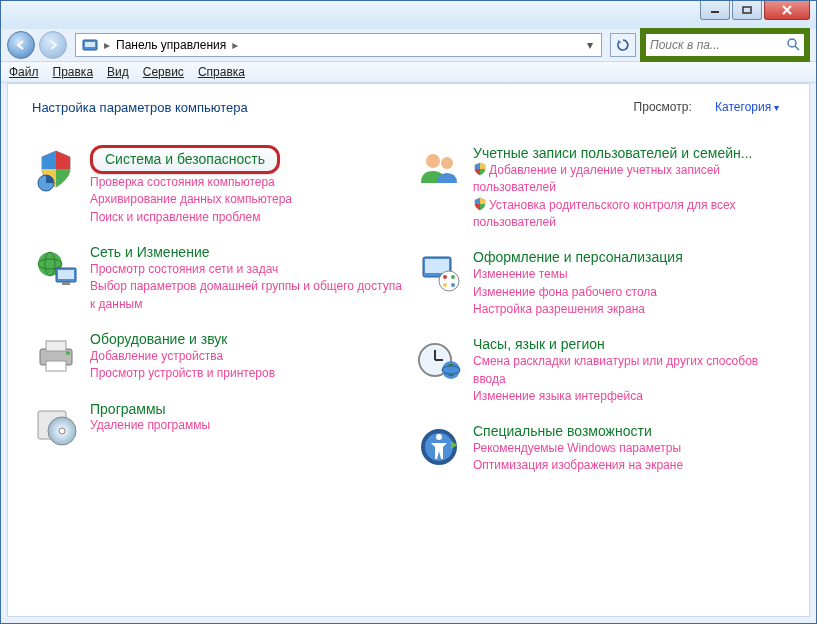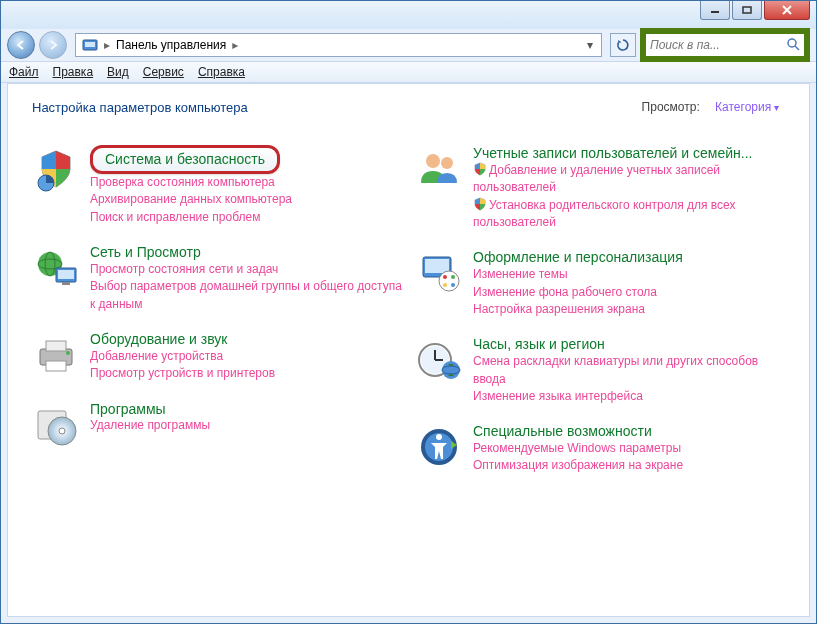--- a/index.html
+++ b/index.html
@@ -22,21 +22,21 @@
   .searchbox{width:150px;height:22px;border:6px solid #4d7c0f;background:#fff;display:flex;align-items:center;padding:0 4px;color:#777;font-style:italic;}
   .searchbox .mag{margin-left:auto;font-style:normal;color:#4b79b6;}
   
   .menubar{height:20px;background:linear-gradient(#f6fafe,#e6eff9);border-top:1px solid #c9d8ea;border-bottom:1px solid #c9d8ea;display:flex;align-items:center;padding:0 8px;gap:14px;}
   .menu-item{color:#222;}
   .menu-item u{text-decoration:underline;}
   
   .content{position:absolute;top:82px;left:6px;right:6px;bottom:6px;background:#fff;border:1px solid #c9d8ea;padding:16px 24px;box-sizing:border-box;overflow:hidden;}
   .heading{color:#0a3e82;font-size:13px;margin-bottom:2px;}
   .viewrow{position:absolute;top:16px;right:30px;color:#444;}
-  .viewrow .vlink{color:#8b5cf6;margin-left:12px;}
+  .viewrow .vlink{color:#1d4ed8;margin-left:20px;}
   .viewrow .vlink::after{content:" ▾";font-size:10px;}
   .cols{display:flex;gap:13px;margin-top:30px;}
   .col{flex:1;}
   .category{display:flex;margin-bottom:18px;}
   .cat-icon{width:48px;height:48px;flex-shrink:0;margin-right:10px;display:flex;align-items:center;justify-content:center;}
   .cat-body{flex:1;}
   .cat-title{color:#0f7a2d;font-size:14px;line-height:1.2;display:inline-block;}
   .highlighted .cat-title{border:3px solid #c1272d;border-radius:12px;padding:3px 12px;background:linear-gradient(#fdfdfd,#eef3f8);box-shadow:0 1px 2px rgba(0,0,0,.15);}
   .sublink{color:#ec4899;font-size:12px;line-height:1.45;display:block;}
   .shield{width:14px;height:14px;display:inline-block;vertical-align:-2px;margin-right:2px;}
@@ -146,21 +146,21 @@
               <svg width="48" height="48">
                 <circle cx="18" cy="20" r="12" fill="#4caf50"></circle>
                 <ellipse cx="18" cy="20" rx="12" ry="5" fill="none" stroke="#2e7d32"></ellipse>
                 <ellipse cx="18" cy="20" rx="5" ry="12" fill="none" stroke="#2e7d32"></ellipse>
                 <rect x="24" y="24" width="20" height="14" rx="1" fill="#4d8fd6" stroke="#2a5a93"></rect>
                 <rect x="26" y="26" width="16" height="9" fill="#cfe6fb"></rect>
                 <rect x="30" y="38" width="8" height="3" fill="#888"></rect>
               </svg>
             </div>
             <div class="cat-body">
-              <div><span class="cat-title">Сеть и Просмотр</span></div>
+              <div><span class="cat-title">Сеть и Изменение</span></div>
               <span class="sublink"><span>Просмотр состояния сети и задач</span></span>
               <span class="sublink"><span>Выбор параметров домашней группы и общего доступа к данным</span></span>
             </div>
           </div>
           <div class="category">
             <div class="cat-icon">
               <svg width="48" height="48">
                 <rect x="8" y="18" width="32" height="16" rx="2" fill="#bbb" stroke="#777"></rect>
                 <rect x="14" y="10" width="20" height="10" fill="#eee" stroke="#999"></rect>
                 <rect x="14" y="30" width="20" height="10" fill="#fff" stroke="#999"></rect>

